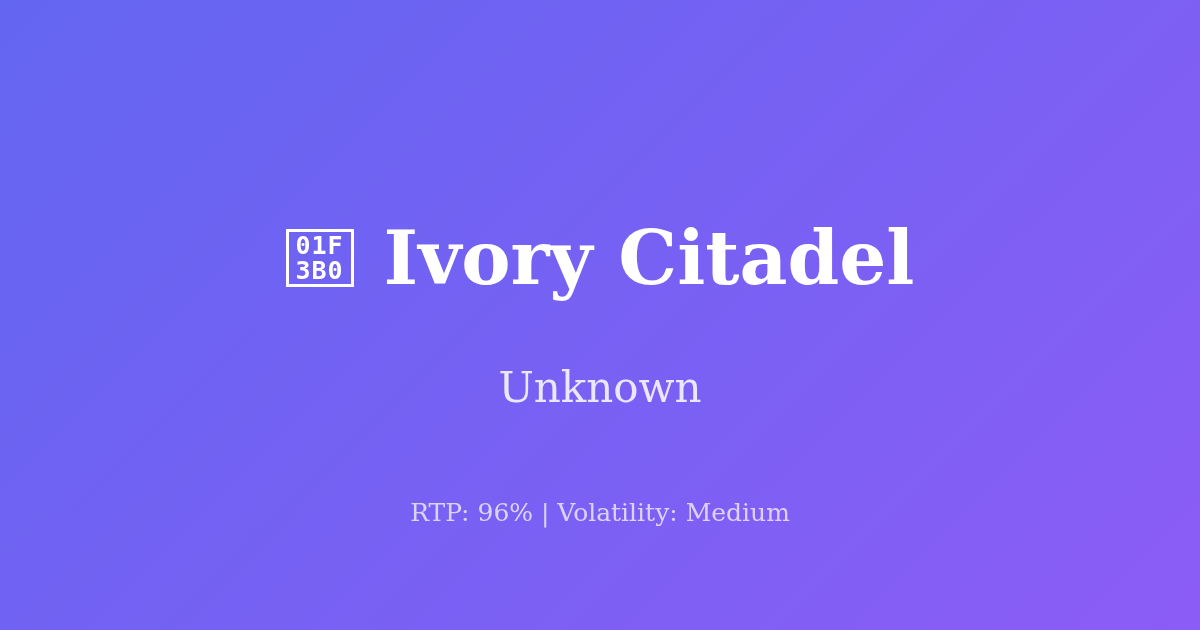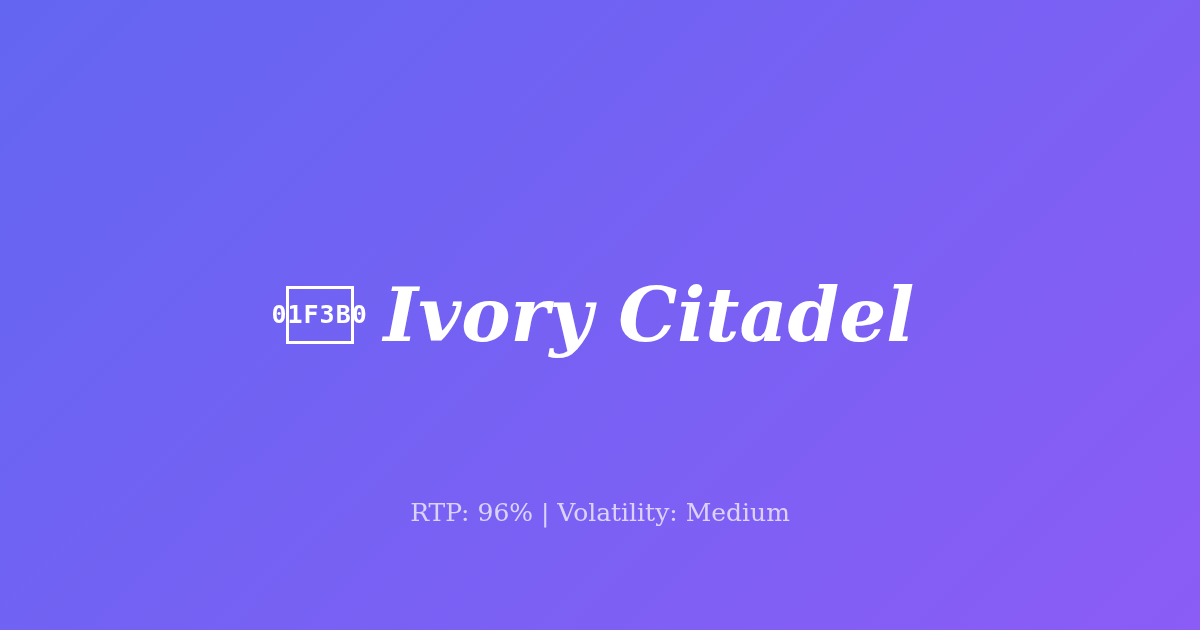--- a/index.html
+++ b/index.html
@@ -33,21 +33,21 @@
     justify-content: center;
     gap: 30px;
     margin: 0;
     padding: 0;
     line-height: 1;
   }
 
   
   .tofu-glyph {
     display: inline-flex;
-    flex-direction: row;
+    flex-direction: column;
     align-items: center;
     justify-content: center;
     width: 68px;
     height: 58px;
     box-sizing: border-box;
     border: 3px solid #FFFFFF;
     color: #FFFFFF;
     font-family: "DejaVu Sans Mono", "Liberation Mono", monospace;
     font-size: 25px;
     font-weight: 700;
@@ -61,21 +61,20 @@
 
   .game-title {
     color: #FFFFFF;
     font-family: "DejaVu Serif", "Liberation Serif", serif;
     font-size: 74px;
     font-weight: 700;
     letter-spacing: 0px;
     line-height: 1;
     white-space: nowrap;
     margin: 0;
-    font-style: italic;
   }
 
   
   .game-provider {
     margin: 0;
     padding: 0;
     color: rgba(255, 255, 255, 0.85);
     font-family: "DejaVu Serif", "Liberation Serif", serif;
     font-size: 42px;
     font-weight: 400;
@@ -108,16 +107,17 @@
 
     <span class="tofu-glyph">
       <span>01F</span>
       <span>3B0</span>
     </span>
 
     <h1 class="game-title">Ivory Citadel</h1>
 
   </div>
 
+  <p class="game-provider">Unknown</p>
 
   <div class="game-stats">RTP: 96% | Volatility: Medium</div>
 
 </div>
 
 </body></html>

